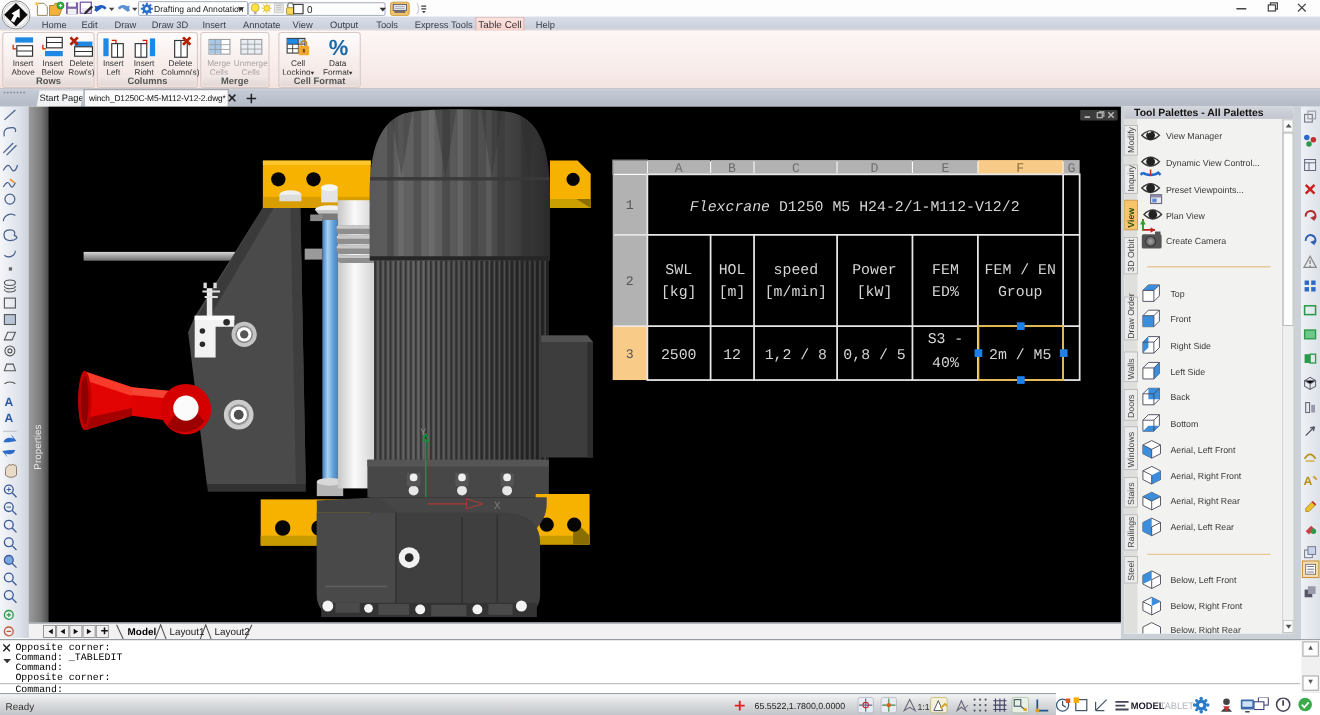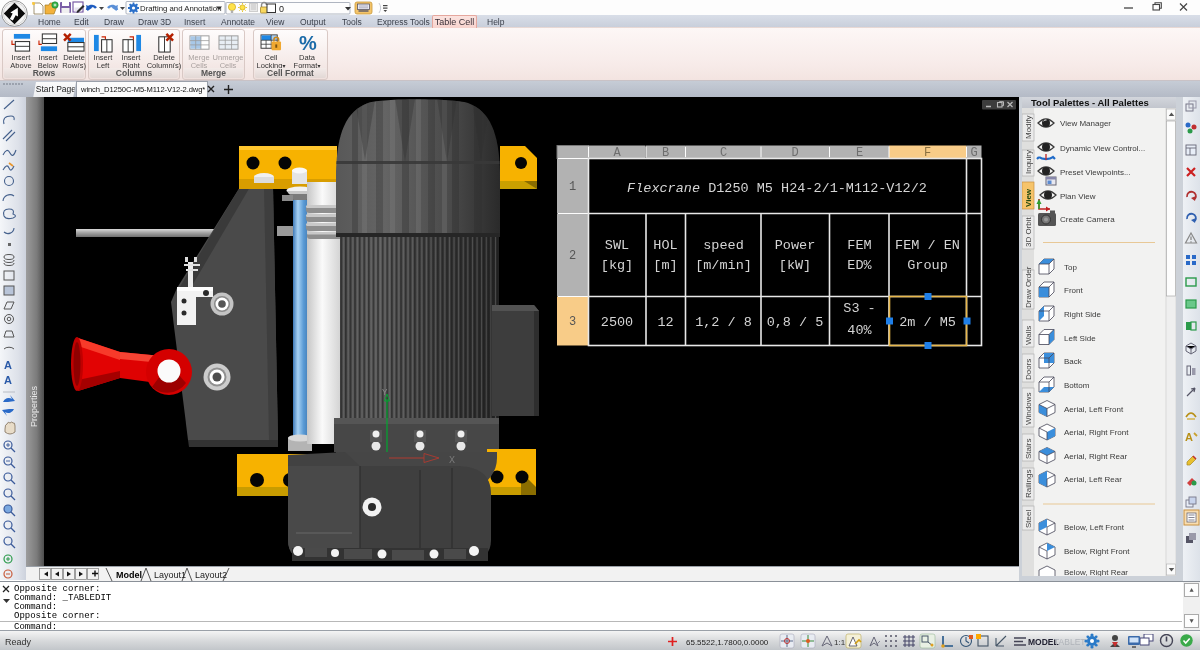--- a/index.html
+++ b/index.html
@@ -42,21 +42,21 @@
   #canvas { position:absolute; left:44px; top:97px; width:975px; height:469px; background:#000; }
   
   #modeltabs { position:absolute; left:26px; top:566px; width:993px; height:15px;
     background:#f2f2f2; border-top:1px solid #9aa0a8; }
   
   #cmdarea { position:absolute; left:0; top:581px; width:1200px; height:49px; background:#fff;
     font-family:"Liberation Mono", monospace; font-size:9px; color:#000;
     border-top:1px solid #8a9098; }
   #cmdarea div { position:absolute; left:14px; white-space:pre; }
   
-  #statusbar { position:absolute; left:0; top:630px; width:1200px; height:20px;
+  #statusbar { position:absolute; left:0; top:630px; width:960px; height:20px;
     background:linear-gradient(#f4f4f4,#d6d8da 55%,#c2c6ca); border-top:1px solid #9aa0a8; }
   
   #palette { position:absolute; left:1022px; top:97px; width:154px; height:479px; background:#f2f2f1; }
   #pal-title { position:absolute; left:0; top:0; width:154px; height:27px;
     background:linear-gradient(#d3d6dc,#a9aeb8); font-size:9.5px; font-weight:bold; color:#111;
     line-height:11px; padding-left:9px; }
   
   #rightstrip { position:absolute; left:1183px; top:97px; width:17px; height:484px;
     background:linear-gradient(90deg,#eef1f5,#dde2e9); }
 </style>

